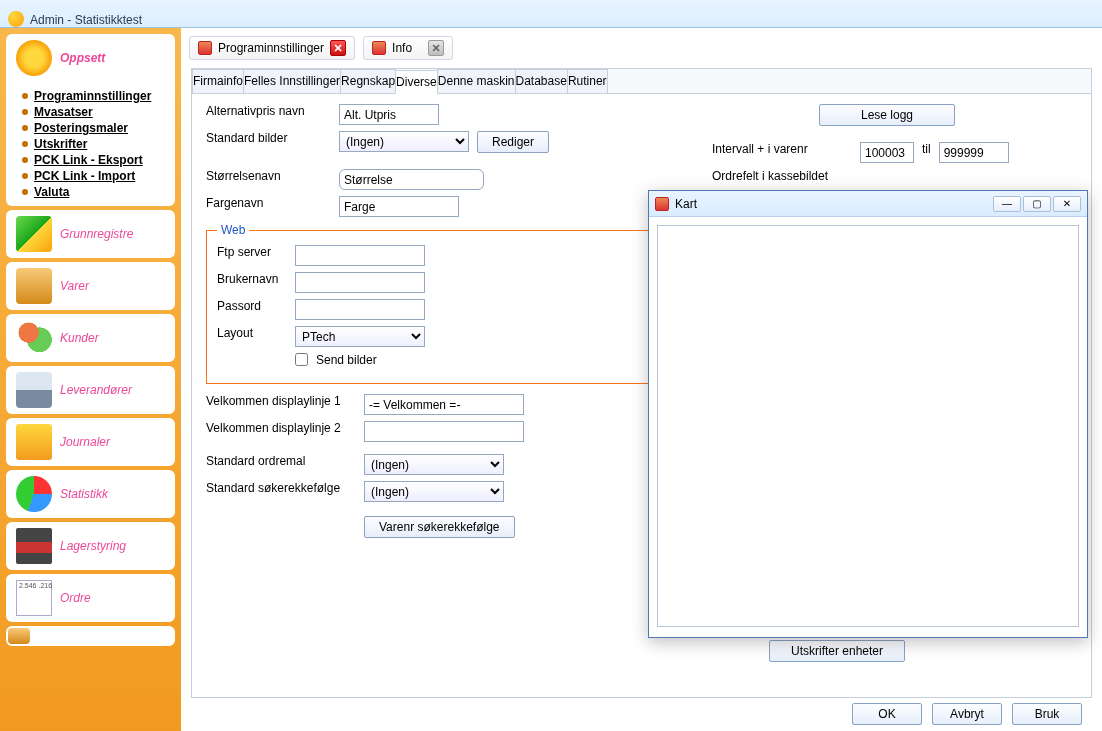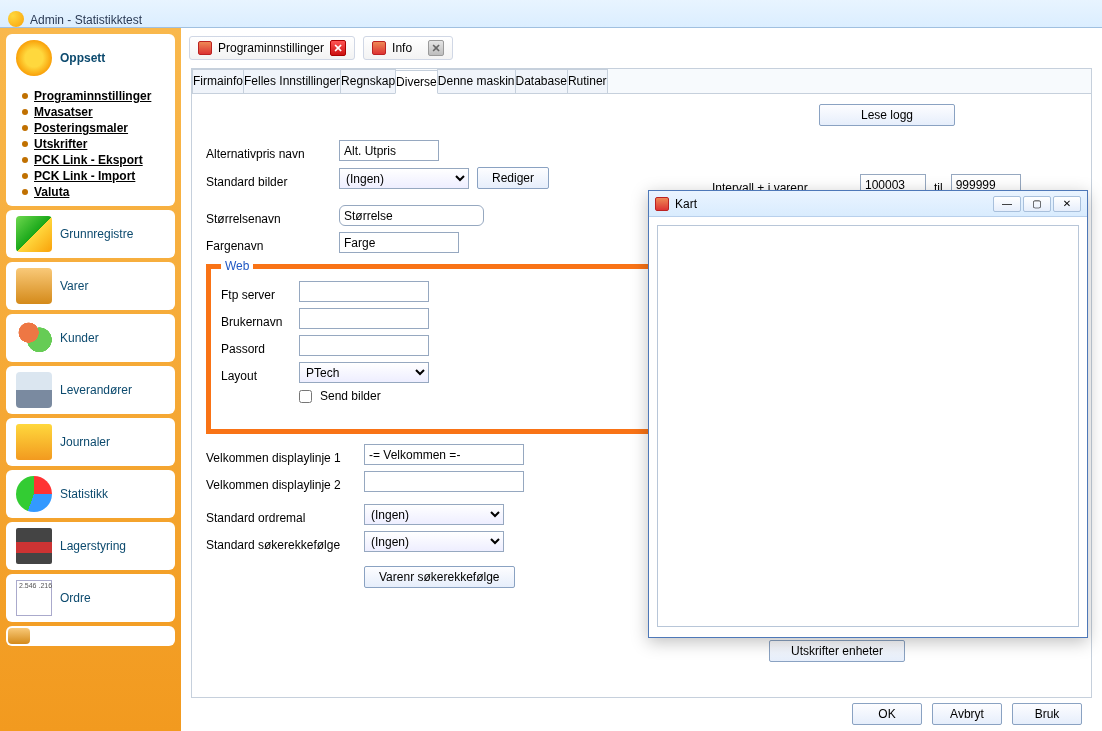--- a/index.html
+++ b/index.html
@@ -9,21 +9,21 @@
   .titlebar .app-icon { width: 16px; height: 16px; border-radius: 50%; background: radial-gradient(circle at 30% 30%, #ffd83d, #f9a10a); margin-right: 6px; }
   .titlebar .title { color: #2a3a55; }
 
   .main-area { display: flex; height: calc(731px - 28px); }
 
   .sidebar { width: 181px; background: linear-gradient(to bottom, #f9b84c, #f29a1f); padding: 6px 0 0 0; display: flex; flex-direction: column; gap: 4px; }
   .side-card { background: #fff; border-radius: 6px; margin: 0 6px; padding: 6px 10px; display: flex; align-items: center; min-height: 38px; gap: 8px; position: relative; }
   .side-card.expanded { flex-direction: column; align-items: stretch; padding: 6px 8px 6px 10px; }
   .side-card .card-hdr { display: flex; align-items: center; gap: 8px; }
   .side-card .ic { width: 36px; height: 36px; flex-shrink: 0; }
-  .side-card .lab { color: #0c4a6e; cursor: pointer; }
+  .side-card .lab { color: #ec4899; cursor: pointer; font-style: italic; }
   .side-sublist { margin-top: 4px; }
   .side-sublist .subitem { display: flex; align-items: center; gap: 6px; padding: 1px 0 1px 6px; }
   .side-sublist .bullet { width: 6px; height: 6px; border-radius: 50%; background: #c07000; flex-shrink: 0; }
   .side-sublist .subitem a { color: #000; text-decoration: underline; cursor: pointer; font-weight: bold; }
 
   
   .ic-gear { background: radial-gradient(circle at 50% 50%, #ffd83d 35%, #f9a10a 70%); border-radius: 50%; position: relative; }
   .ic-blocks { background: linear-gradient(135deg, #6ed84e, #1aa81a 50%, #ffd83d 50%, #f9a10a); border-radius: 4px; }
   .ic-box { background: linear-gradient(to bottom, #f9c978, #d48a1a); border-radius: 4px; }
   .ic-users { background: radial-gradient(circle at 35% 35%, #e74 30%, transparent 31%), radial-gradient(circle at 65% 55%, #6c5 40%, transparent 41%); }
@@ -42,29 +42,29 @@
   .doc-tab .close-x { width: 16px; height: 16px; display: flex; align-items: center; justify-content: center; border-radius:2px; margin-left:auto; cursor:pointer; font-weight:bold; font-size:11px; font-family: Arial, sans-serif; }
   .doc-tab .close-x.red { background: linear-gradient(to bottom,#f55,#c11); color:#fff; border:1px solid #a00; }
   .doc-tab .close-x.gray { background: linear-gradient(to bottom,#e5e5e5,#bdbdbd); color:#666; border:1px solid #9a9a9a; }
 
   .settings-panel { margin: 8px 10px; border: 1px solid #c6d0dc; position: relative; height: 630px; }
   .tabrow { display: flex; border-bottom: 1px solid #c6d0dc; background:#f7fafd; }
   .tab { padding: 4px 0; border: 1px solid #c6d0dc; border-bottom: none; margin-right: -1px; background:#f0f4fa; cursor:pointer; }
   .tab.active { background:#fff; border-bottom:1px solid #fff; position:relative; top:1px; }
 
   .form-area { padding: 10px 14px; position: relative; height: calc(100% - 26px); }
-  .row { display: flex; align-items: flex-end; margin-bottom: 6px; gap: 8px; }
+  .row { display: flex; align-items: flex-start; margin-bottom: 6px; gap: 8px; }
   .row label { width: 125px; }
   .txt { border: 1px solid #96a8c0; padding: 2px 4px; height: 21px; background:#fff; }
   .sel { border: 1px solid #96a8c0; padding: 1px 2px; height: 21px; background: linear-gradient(to bottom,#fff,#eef); }
   .btn { border: 1px solid #8aa2c2; background: linear-gradient(to bottom,#fdfdff,#e6eefb); padding: 2px 14px; height: 22px; cursor:pointer; border-radius:2px; }
   .btn.wide { width: 136px; }
   .btn.sel-highlight { border:1px solid #2a8de0; box-shadow: inset 0 0 0 1px #6ab0ef; }
 
-  fieldset { border: 5px solid #f97316; padding: 8px 10px 20px; margin-top: 6px; }
+  fieldset { border: 1px solid #f97316; padding: 8px 10px 10px; margin-top: 6px; }
   legend { color: #2058c4; padding: 0 4px; }
 
   .right-col { position: absolute; left: 520px; top: 10px; width: 350px; }
   .right-col .row label { width: 140px; }
   .right-btns { display:flex; flex-direction:column; gap:4px; margin-top:4px; }
 
   .bottom-row { position: absolute; right: 20px; bottom: 6px; display: flex; gap: 10px; }
   .bottom-row .btn { width: 70px; }
 
   
@@ -185,21 +185,21 @@
         <div class="tab">Denne maskin</div>
         <div class="tab">Database</div>
         <div class="tab">Rutiner</div>
       </div>
 
       <div class="form-area">
 
         <div style="width:500px">
           <div class="row">
             <label>Alternativpris navn</label>
-            <input class="txt" style="width: 100px; margin-top: 36px;" value="Alt. Utpris">
+            <input class="txt" style="width: 100px;" value="Alt. Utpris">
           </div>
           <div class="row">
             <label>Standard bilder</label>
             <select class="sel" style="width:130px"><option>(Ingen)</option></select>
             <button class="btn">Rediger</button>
           </div>
           <div style="height:10px"></div>
           <div class="row">
             <label>Størrelsenavn</label>
             <input class="txt" style="width: 145px; border-radius: 6px;" value="Størrelse">
@@ -259,21 +259,21 @@
               <label style="width:150px"></label>
               <button class="btn">Varenr søkerekkefølge</button>
             </div>
         </div>
 
         <div class="right-col">
           <div style="text-align:center;margin-bottom:16px"><button class="btn wide">Lese logg</button></div>
 
           <div class="row">
               <label>Intervall + i varenr</label>
-              <input class="txt" style="width: 66px; margin-top: 32px;" value="100003">
+              <input class="txt" style="width: 54px;" value="100003">
               <span>til</span>
               <input class="txt" style="width: 70px;" value="999999">
             </div>
           <div class="row">
               <label>Ordrefelt i kassebildet</label>
             </div>
 
           <fieldset style="margin-top:10px;width:160px">
             <legend>Passord</legend>
             <div style="padding:4px 0">Admin</div>

